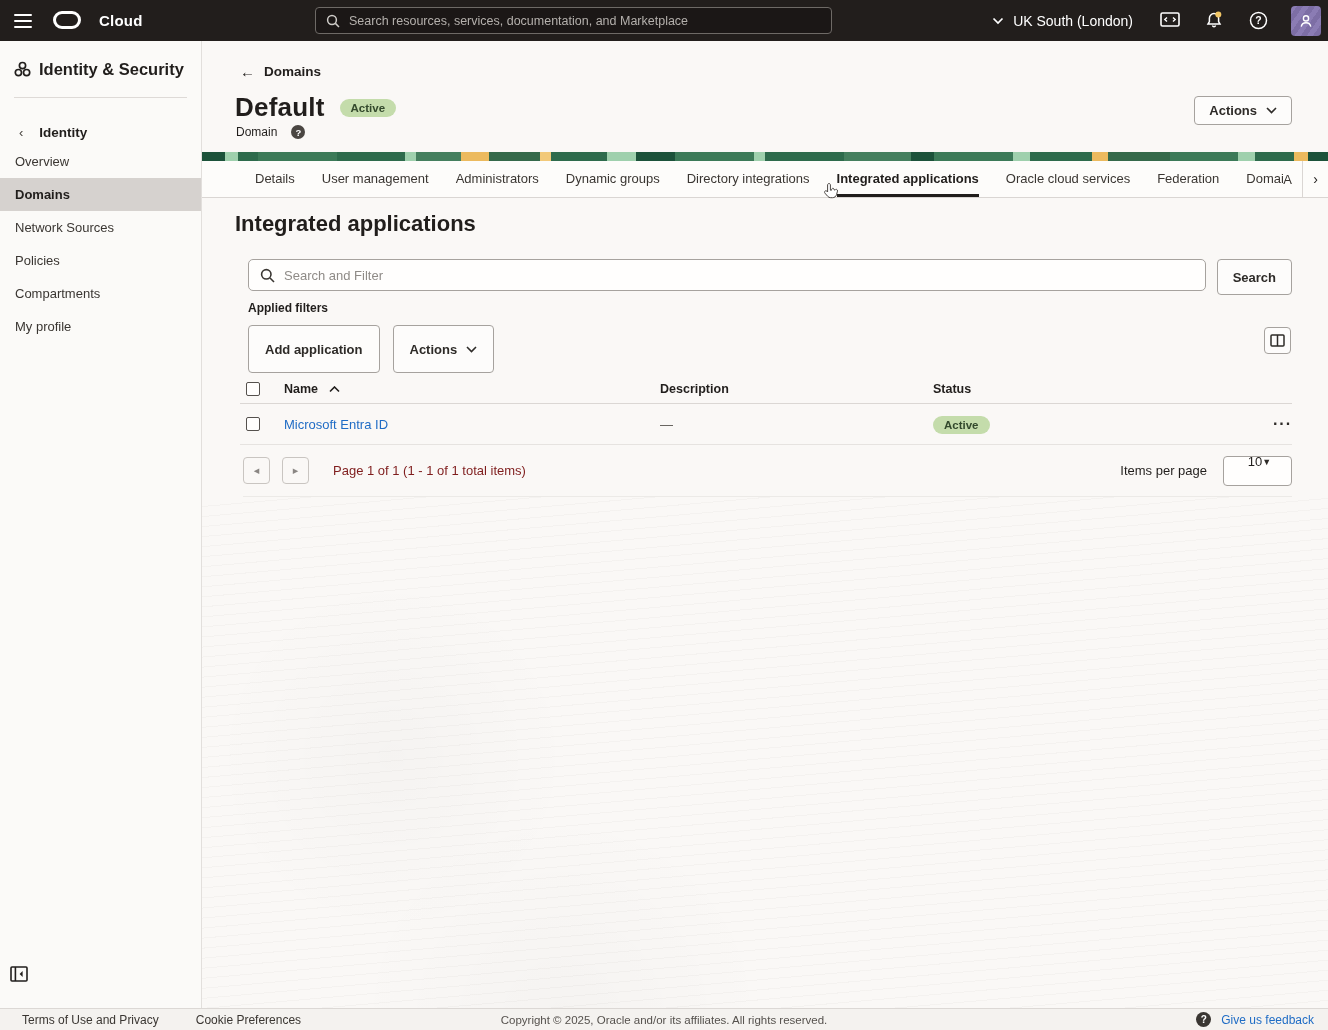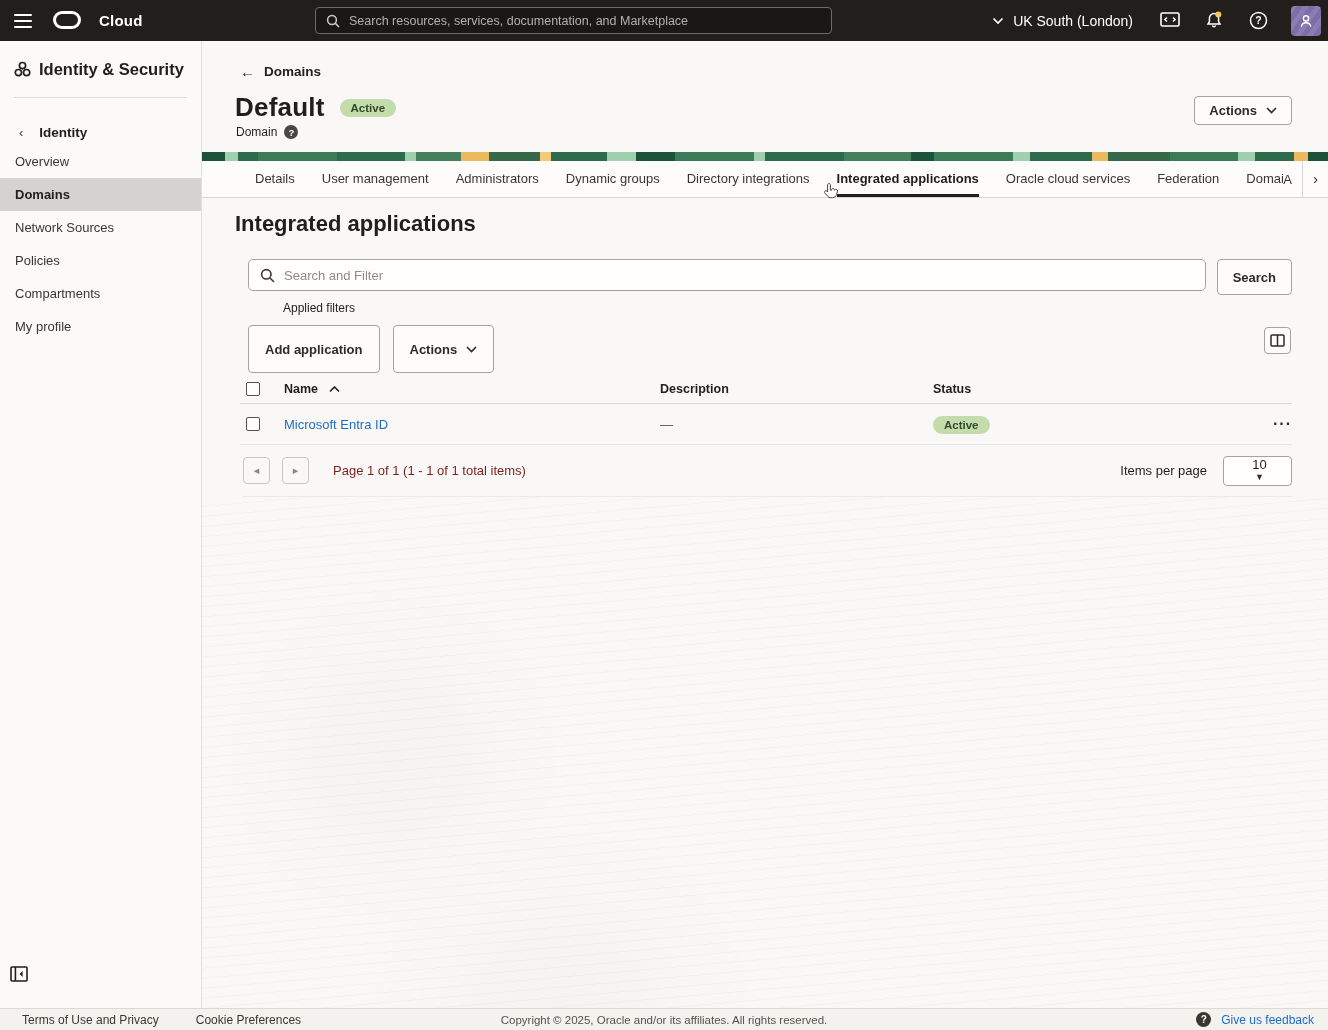--- a/index.html
+++ b/index.html
@@ -41,21 +41,21 @@
       radial-gradient(circle 260px at 190px 260px, rgba(0,0,0,0.02), transparent 70%),
       radial-gradient(circle 300px at 360px 520px, rgba(0,0,0,0.018), transparent 70%),
       repeating-linear-gradient(175deg, transparent 0 9px, rgba(90,80,70,0.035) 9px 10px);
   }
   .back-row { position:absolute; top:22px; left:38px; display:flex; align-items:center; gap:9px; cursor:pointer; }
   .back-arrow { font-size:15px; color:#211e1c; }
   .back-label { font-size:13.5px; font-weight:600; color:#211e1c; }
   .page-title-row { position:absolute; top:51px; left:33px; display:flex; align-items:center; gap:15px; }
   .page-title { font-size:26px; font-weight:700; letter-spacing:.2px; }
   .pill { background:#c4dcab; color:#33492c; font-size:11.5px; font-weight:600; border-radius:10px; padding:3px 11px; }
-  .page-sub-row { position:absolute; top:84px; left:34px; display:flex; align-items:center; gap:7px; }
+  .page-sub-row { position:absolute; top:84px; left:34px; display:flex; align-items:center; gap:14px; }
   .page-sub { font-size:12px; color:#211e1c; }
   .help-dot { width:14px; height:14px; border-radius:50%; background:#4a4642; color:#fff; font-size:9.5px; font-weight:700; display:flex; align-items:center; justify-content:center; cursor:pointer; }
   .btn { display:inline-flex; align-items:center; justify-content:center; gap:9px; background:#fdfcfb; border:1px solid #a6a29e; border-radius:4px; font-size:13px; font-weight:600; color:#2e2b28; font-family:inherit; cursor:pointer; }
   .page-actions { position:absolute; top:55px; right:36px; height:29px; padding:0 14px; }
 
   .deco-strip { position:absolute; top:111px; left:0; right:0; height:9px;
     background:linear-gradient(90deg,
       #1c523a 0%, #1c523a 2%, #9fd0ad 2%, #9fd0ad 3.2%, #2e6b4c 3.2%, #2e6b4c 5%,
       #456 0, #3c7a58 5%, #3c7a58 12%, #587 0, #2e6b4c 12%, #2e6b4c 18%,
       #9fd0ad 18%, #9fd0ad 19%, #35755333 0, #457f5e 19%, #457f5e 23%,
@@ -80,21 +80,21 @@
   .tab-scroll { width:26px; height:36px; border-left:1px solid #dad6d3; display:flex; align-items:center; justify-content:center; font-size:14px; color:#211e1c; cursor:pointer; }
   .cursor-hand { position:absolute; left:621px; top:142px; pointer-events:none; }
 
   
   .list-heading { position:absolute; top:170px; left:33px; font-size:22px; font-weight:700; }
   .search-row { position:absolute; top:218px; left:46px; right:36px; display:flex; gap:11px; }
   .search-input { flex:1; height:32px; background:#fffefd; border:1px solid #a6a29e; border-radius:5px; display:flex; align-items:center; padding:0 11px; gap:9px; }
   .search-input input { flex:1; border:none; outline:none; background:transparent; font-size:13px; font-family:inherit; color:#211e1c; }
   .search-input input::placeholder { color:#8f8b87; }
   .search-btn { height:36px; padding:16px 15px; }
-  .applied-filters { position:absolute; top:260px; left:46px; font-size:12px; font-weight:400;margin-left:35px; }
+  .applied-filters { position:absolute; top:260px; left:46px; font-size:12px; font-weight:700; }
   .filter-actions { position:absolute; top:284px; left:46px; display:flex; gap:13px; }
   .filter-actions .btn { height:48px; padding:0 16px; }
   .col-btn { position:absolute; top:286px; right:37px; width:27px; height:27px; padding:0; }
 
   
   .table { position:absolute; top:334px; left:38px; right:36px; }
   .t-row { display:grid; grid-template-columns:44px 376px 273px 1fr 42px; align-items:center; }
   .t-head { height:29px; border-bottom:1px solid #dbd7d4; font-size:12.5px; font-weight:700; }
   .t-data { height:41px; border-bottom:1px solid #e6e3e0; font-size:13px; }
   .th-name { display:flex; align-items:center; gap:11px; cursor:pointer; }
@@ -103,21 +103,21 @@
   .dash { color:#55514d; }
   .row-menu { font-size:16px; font-weight:700; letter-spacing:1px; color:#2e2b28; cursor:pointer; text-align:right; }
 
   
   .pager { position:absolute; top:404px; left:41px; right:36px; height:52px; border-bottom:1px solid #eceae7; display:flex; align-items:center; }
   .pg-btn { width:27px; height:27px; border:1px solid #c9c5c1; border-radius:4px; background:#faf8f6; color:#8a8683; font-size:11px; display:flex; align-items:center; justify-content:center; cursor:pointer; }
   .pg-btn + .pg-btn { margin-left:12px; }
   .pg-summary { margin-left:24px; font-size:13px; color:#7f1d1d; }
   .pg-right { margin-left:auto; display:flex; align-items:center; gap:16px; }
   .pg-label { font-size:13px; }
-  .pg-select { width:69px; height:30px; border:1px solid #a6a29e; border-radius:4px; background:#fffefd; display:flex; align-items:center; justify-content:space-between; padding:0 10px 18px 14px; font-size:13px; cursor:pointer;flex-direction:column; }
+  .pg-select { width:69px; height:30px; border:1px solid #a6a29e; border-radius:4px; background:#fffefd; display:flex; align-items:center; justify-content:center; padding:0 10px 18px 14px; font-size:13px; cursor:pointer; }
   .pg-caret { font-size:9px; color:#2e2b28; }
 
   
   .footer { position:absolute; left:0; bottom:0; width:100%; height:22px; background:#f4f2ef; border-top:1px solid #dcd8d5; display:flex; align-items:center; font-size:12px; color:#3a3632;gap:34px; }
   .ft-link { cursor:pointer; }
   .ft-left { display:flex; gap:37px; margin-left:22px; }
   .ft-center { position:absolute; left:50%; transform:translateX(-50%); font-size:11.5px; color:#55514d; }
   .ft-right { margin-left:auto; margin-right:14px; display:flex; align-items:center; gap:10px; }
   .ft-help { width:15px; height:15px; border-radius:50%; background:#3a3632; color:#fff; font-size:10px; font-weight:700; display:flex; align-items:center; justify-content:center; }
   .ft-feedback { color:#1f6cc5; cursor:pointer; }

